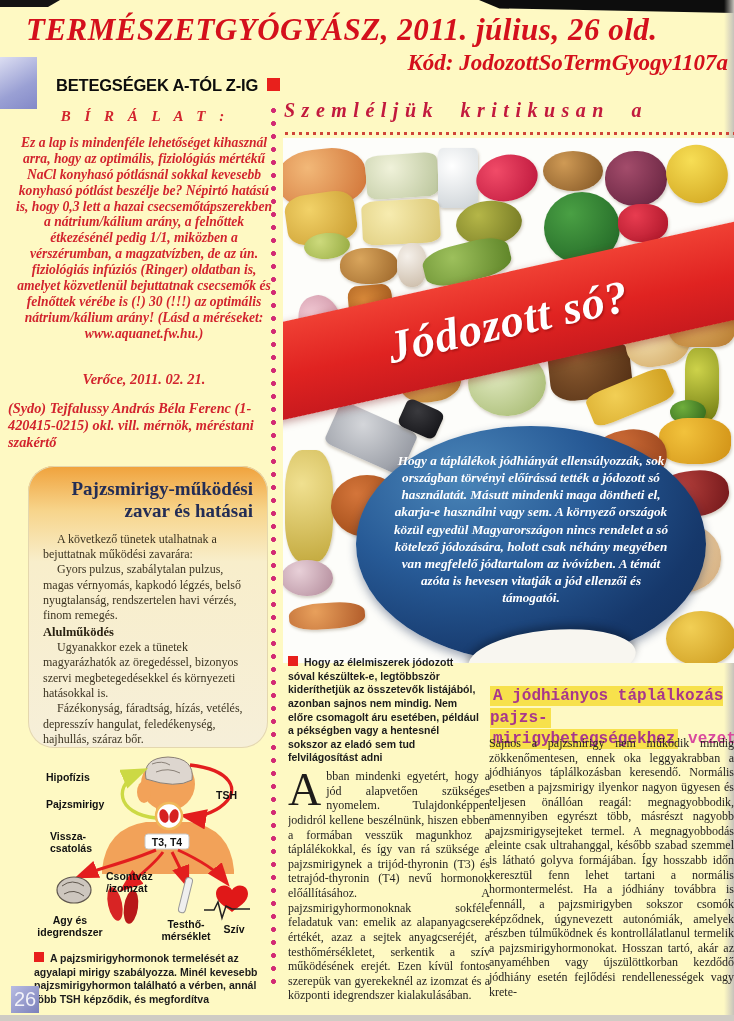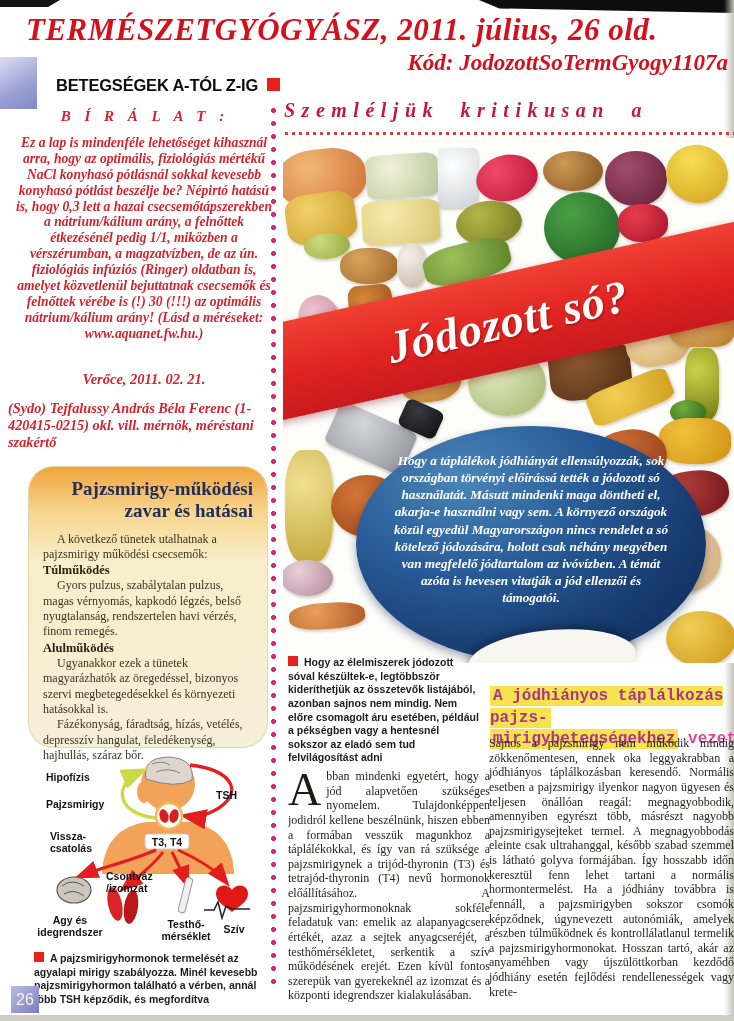--- a/index.html
+++ b/index.html
@@ -1,16 +1,16 @@
 <!DOCTYPE html>
 <html lang="hu"><head>
 <meta charset="utf-8">
 <style>
   html,body{margin:0;padding:0;background:#e8e6e0;}
-  #page{position:relative;width:734px;height:1021px;background:#ffffff;overflow:hidden;
+  #page{position:relative;width:734px;height:1021px;background:#fef9c3;overflow:hidden;
         font-family:"Liberation Serif","DejaVu Serif",serif;}
   
   .scan-top{position:absolute;top:0;right:0;width:255px;height:13px;background:#0d0d0d;
             clip-path:polygon(0 0,100% 0,100% 100%,8% 65%);}
   .scan-topleft{position:absolute;top:0;left:0;width:60px;height:7px;background:#141414;
             clip-path:polygon(0 0,100% 0,80% 100%,0 100%);}
   .scan-right{position:absolute;top:0;right:0;width:10px;height:1021px;
             background:linear-gradient(to right,rgba(0,0,0,0),#c6c3bb);}
   .scan-bottom{position:absolute;left:0;bottom:0;width:734px;height:6px;background:#cfccc4;}
   
@@ -52,21 +52,21 @@
   
   .diagram{position:absolute;left:18px;top:750px;width:252px;height:200px;}
   .dg-label{font-family:"Liberation Sans",sans-serif;font-weight:bold;font-size:10.5px;fill:#111;}
   
   .caption{font-family:"Liberation Sans",sans-serif;font-weight:bold;font-size:10.5px;
            line-height:1.3;color:#1c1c1c;}
   .cap-square{display:inline-block;width:10px;height:10px;background:#e8201c;margin-right:6px;}
   .cap-diagram{position:absolute;left:34px;top:952px;width:246px;}
   .cap-photo{position:absolute;left:288px;top:656px;width:192px;}
   .pagenum{position:absolute;left:11px;top:986px;width:28px;height:27px;text-align:center;
-           line-height:27px;font-family:"Liberation Sans",sans-serif;font-size:16px;color:#f2f2f8;
+           line-height:27px;font-family:"Liberation Sans",sans-serif;font-size:20px;color:#f2f2f8;
            background:linear-gradient(135deg,#b8bce2,#7b80bb);}
   
   #collage{position:absolute;left:283px;top:138px;width:451px;height:525px;background:#fdfdfa;
            overflow:hidden;}
   .food{position:absolute;box-shadow:1px 2px 3px rgba(90,70,40,.25);}
   .banner{position:absolute;left:-95px;top:135px;width:640px;height:96px;
           transform:rotate(-12.5deg);
           background:linear-gradient(180deg,#f04034 0%,#e02321 55%,#c91a1e 100%);
           box-shadow:0 3px 8px rgba(120,20,20,.4);
           display:flex;align-items:center;justify-content:center;}
@@ -108,22 +108,21 @@
   <div class="dot-h"></div>
   <div class="dot-v"></div>
 
   <div class="birelat">B Í R Á L A T :</div>
   <div class="critique">Ez a lap is mindenféle lehetőséget kihasznál arra, hogy az optimális, fiziológiás mértékű NaCl konyhasó pótlásnál sokkal kevesebb konyhasó pótlást beszélje be? Népirtó hatású is, hogy 0,3 lett a hazai csecsemőtápszerekben a nátrium/kálium arány, a felnőttek étkezésénél pedig 1/1, miközben a vérszérumban, a magzatvízben, de az ún. fiziológiás infúziós (Ringer) oldatban is, amelyet közvetlenül bejuttatnak csecsemők és felnőttek vérébe is (!) 30 (!!!) az optimális nátrium/kálium arány! (Lásd a méréseket: www.aquanet.fw.hu.)</div>
   <div class="dateline">Verőce, 2011. 02. 21.</div>
   <div class="signature">(Sydo) Tejfalussy András Béla Ferenc (1-420415-0215) okl. vill. mérnök, méréstani szakértő</div>
 
   <div class="infobox">
     <div class="infobox-title">Pajzsmirigy-működési zavar és hatásai</div>
-    <p class="ib-intro">A következő tünetek utalhatnak a pajzsmirigy működési csecsemők:</p>
-    <div class="ib-label">Túlműködés</div>
+    <p class="ib-intro">A következő tünetek utalhatnak a bejuttatnak működési zavarára:</p>
     <p class="ib-text">Gyors pulzus, szabálytalan pulzus, magas vérnyomás, kapkodó légzés, belső nyugtalanság, rendszertelen havi vérzés, finom remegés.</p>
     <div class="ib-label">Alulműködés</div>
     <p class="ib-text">Ugyanakkor ezek a tünetek magyarázhatók az öregedéssel, bizonyos szervi megbetegedésekkel és környezeti hatásokkal is.</p>
     <p class="ib-text">Fázékonyság, fáradtság, hízás, vetélés, depresszív hangulat, feledékenység, hajhullás, száraz bőr.</p>
   </div>
 
   <div class="diagram">
     <svg viewBox="0 0 252 200" width="252" height="200">
       <defs>
         <marker id="ahr" markerWidth="9" markerHeight="8" refX="6" refY="3" orient="auto">

